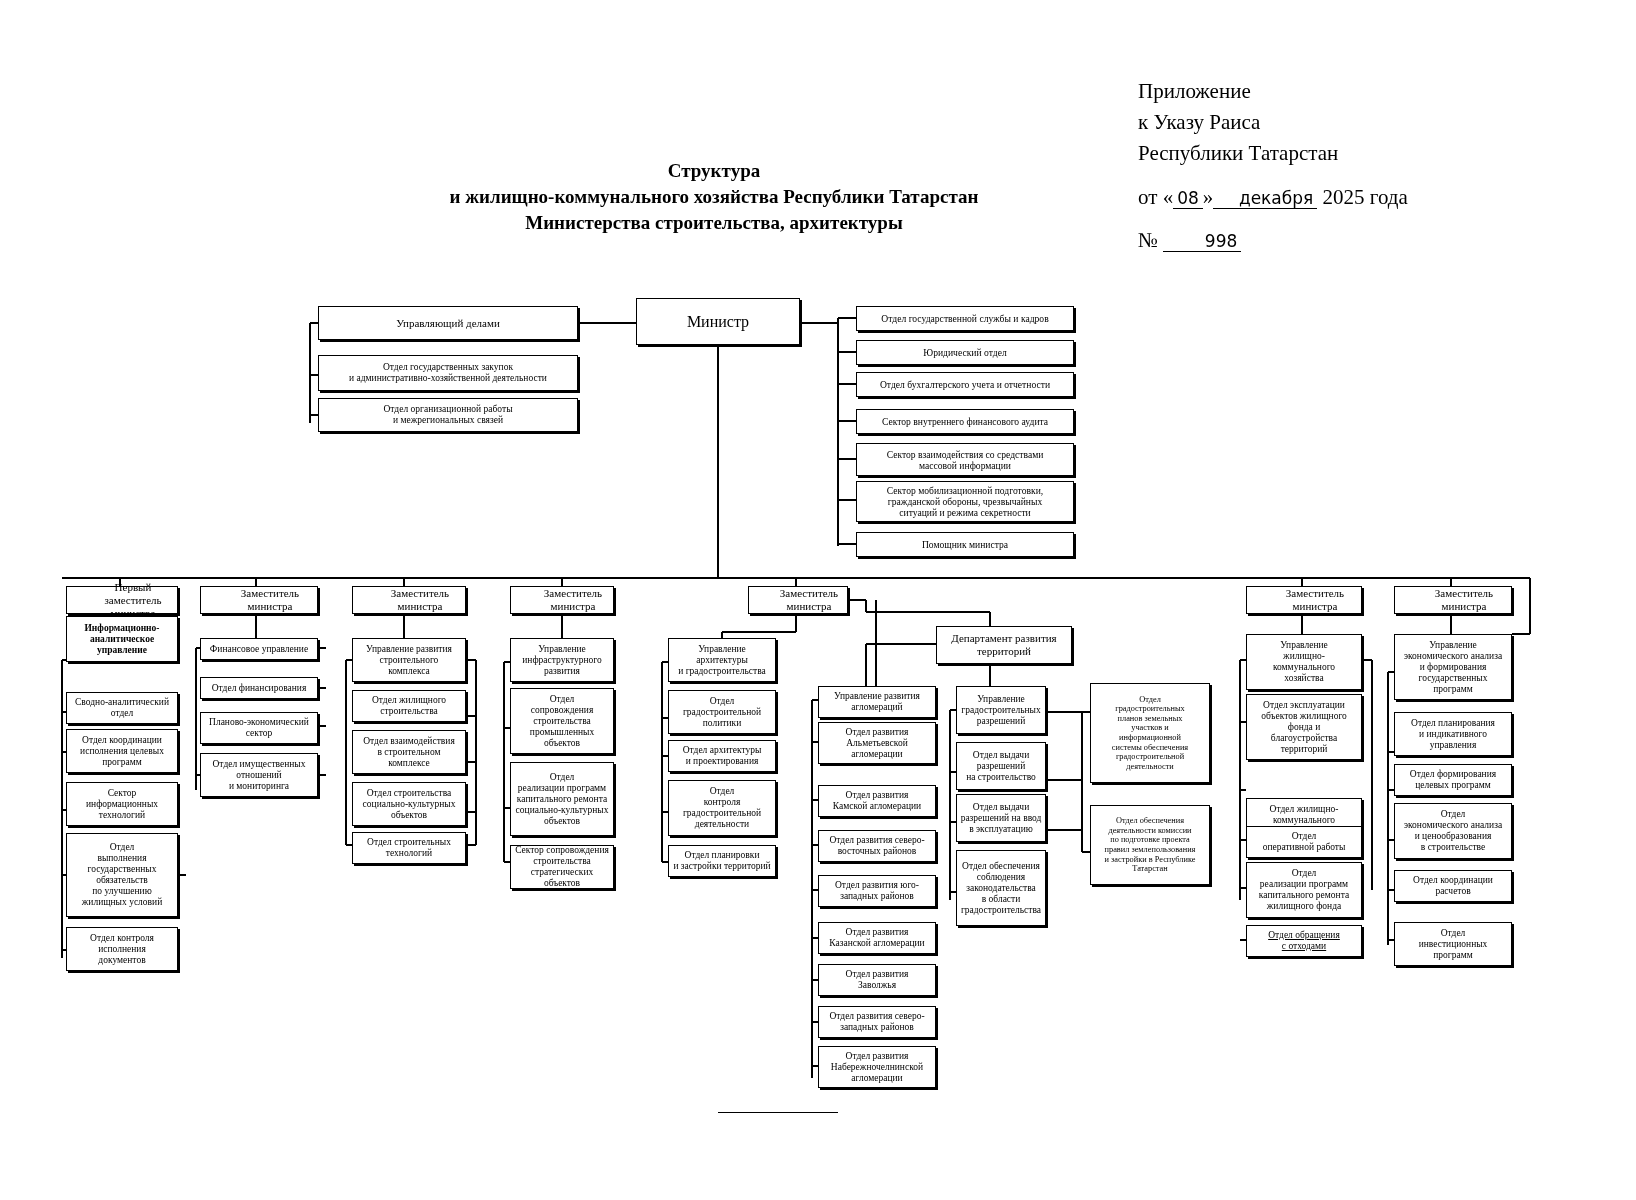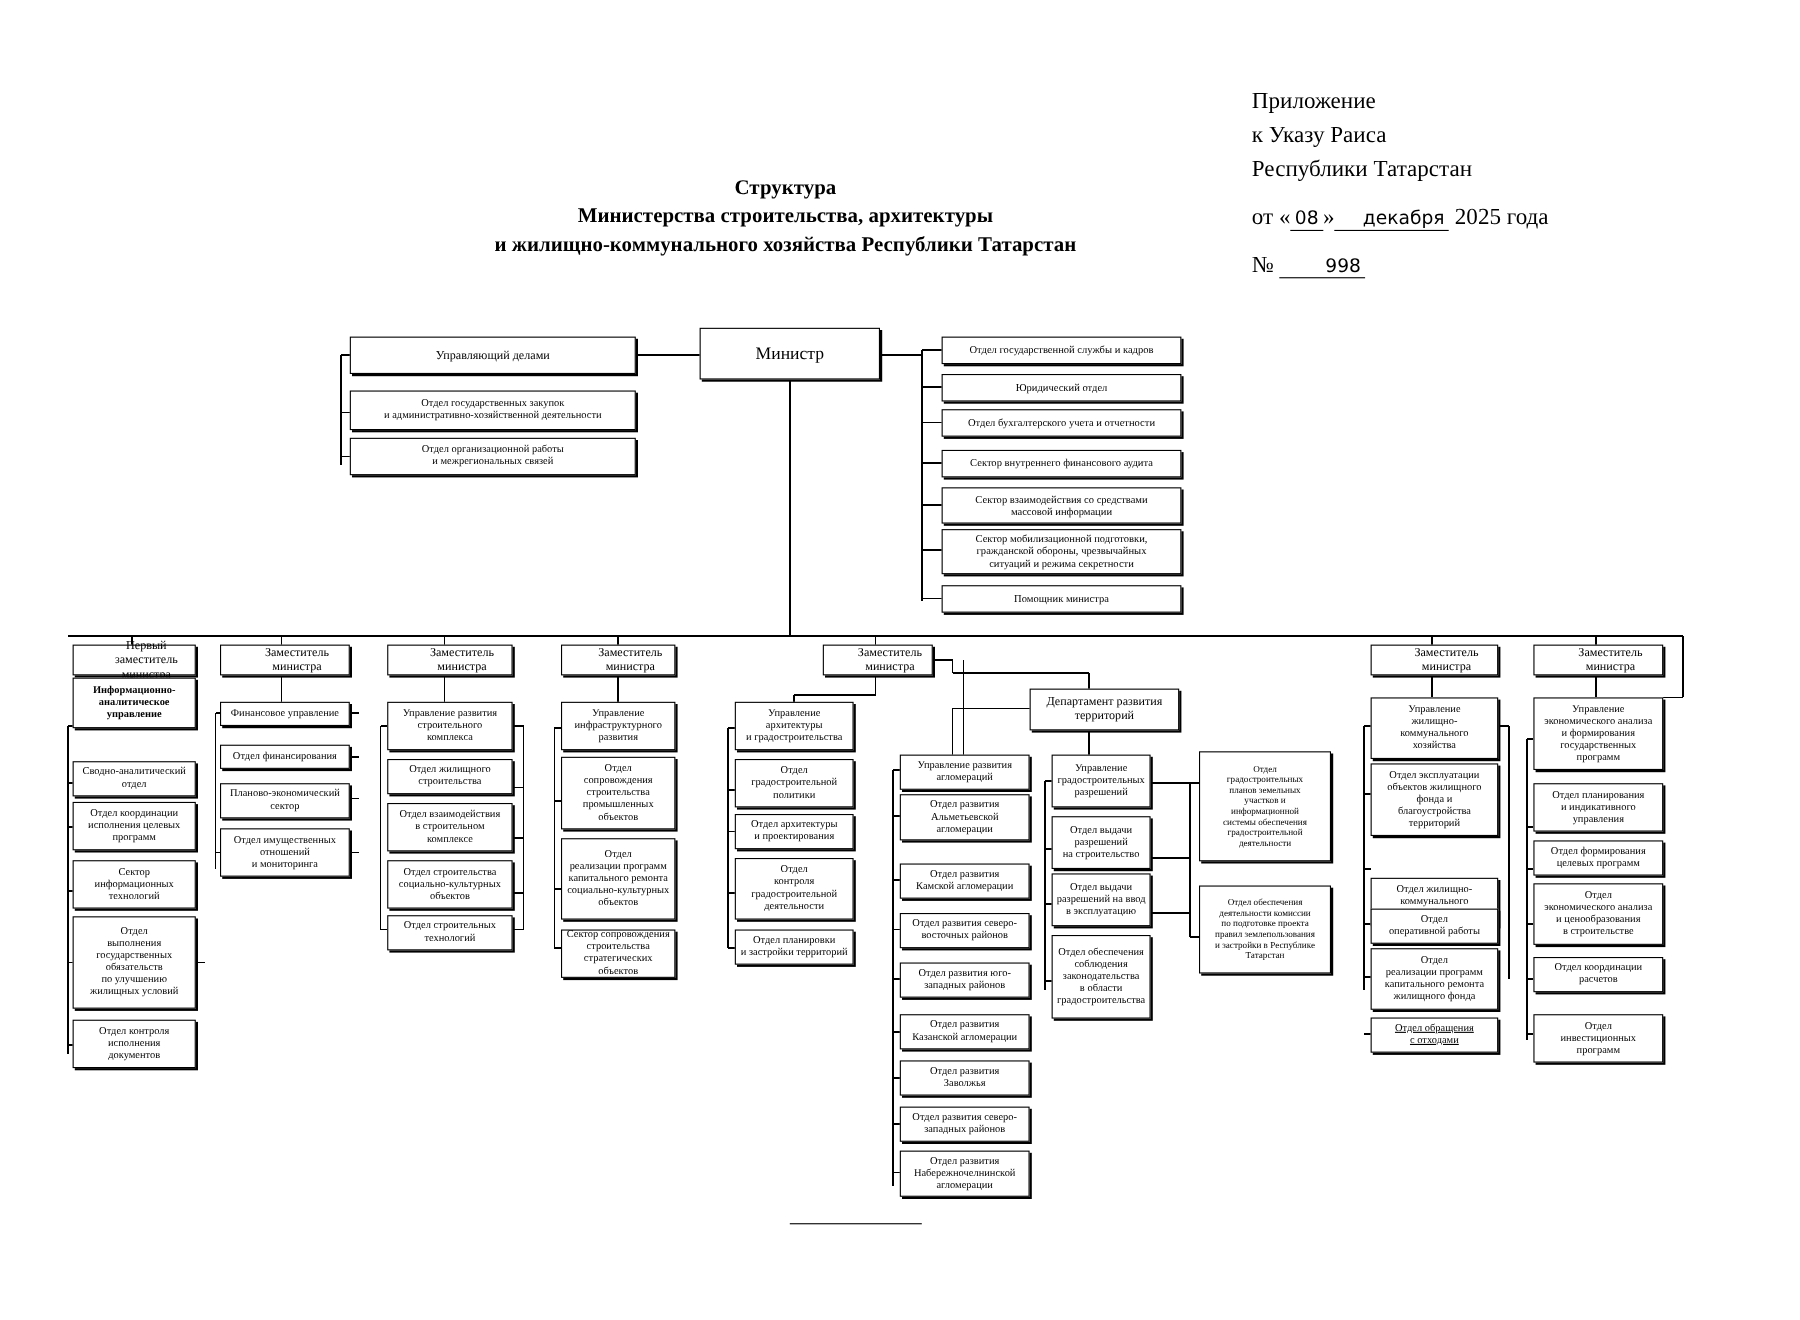--- a/index.html
+++ b/index.html
@@ -197,22 +197,22 @@
   </div>
   <div class="hdr-date" style="left:1138px;top:185px;">
     <span>от «</span><span class="ul-field">08</span><span>»</span><span class="ul-field wide">декабря</span>&nbsp;<span>2025 года</span>
   </div>
   <div class="hdr-date" style="left:1138px;top:228px;">
     <span>№</span>&nbsp;<span class="ul-field num">998</span>
   </div>
 
   <div class="title" style="left:392px;top:158px;width:644px;">
     <div>Структура</div>
+    <div>и жилищно-коммунального хозяйства Республики Татарстан</div>
     <div>Министерства строительства, архитектуры</div>
-    <div>и жилищно-коммунального хозяйства Республики Татарстан</div>
   </div>
 
   <div class="box b-minister" style="left:636px;top:298px;width:164px;height:47px;">
     <span>Министр</span>
   </div>
 
   <div class="box b-head" style="left:318px;top:306px;width:260px;height:34px;justify-content:flex-end;">
       <span>Управляющий делами</span>
     </div>
   <div class="box b-sub" style="left:318px;top:355px;width:260px;height:36px;">

